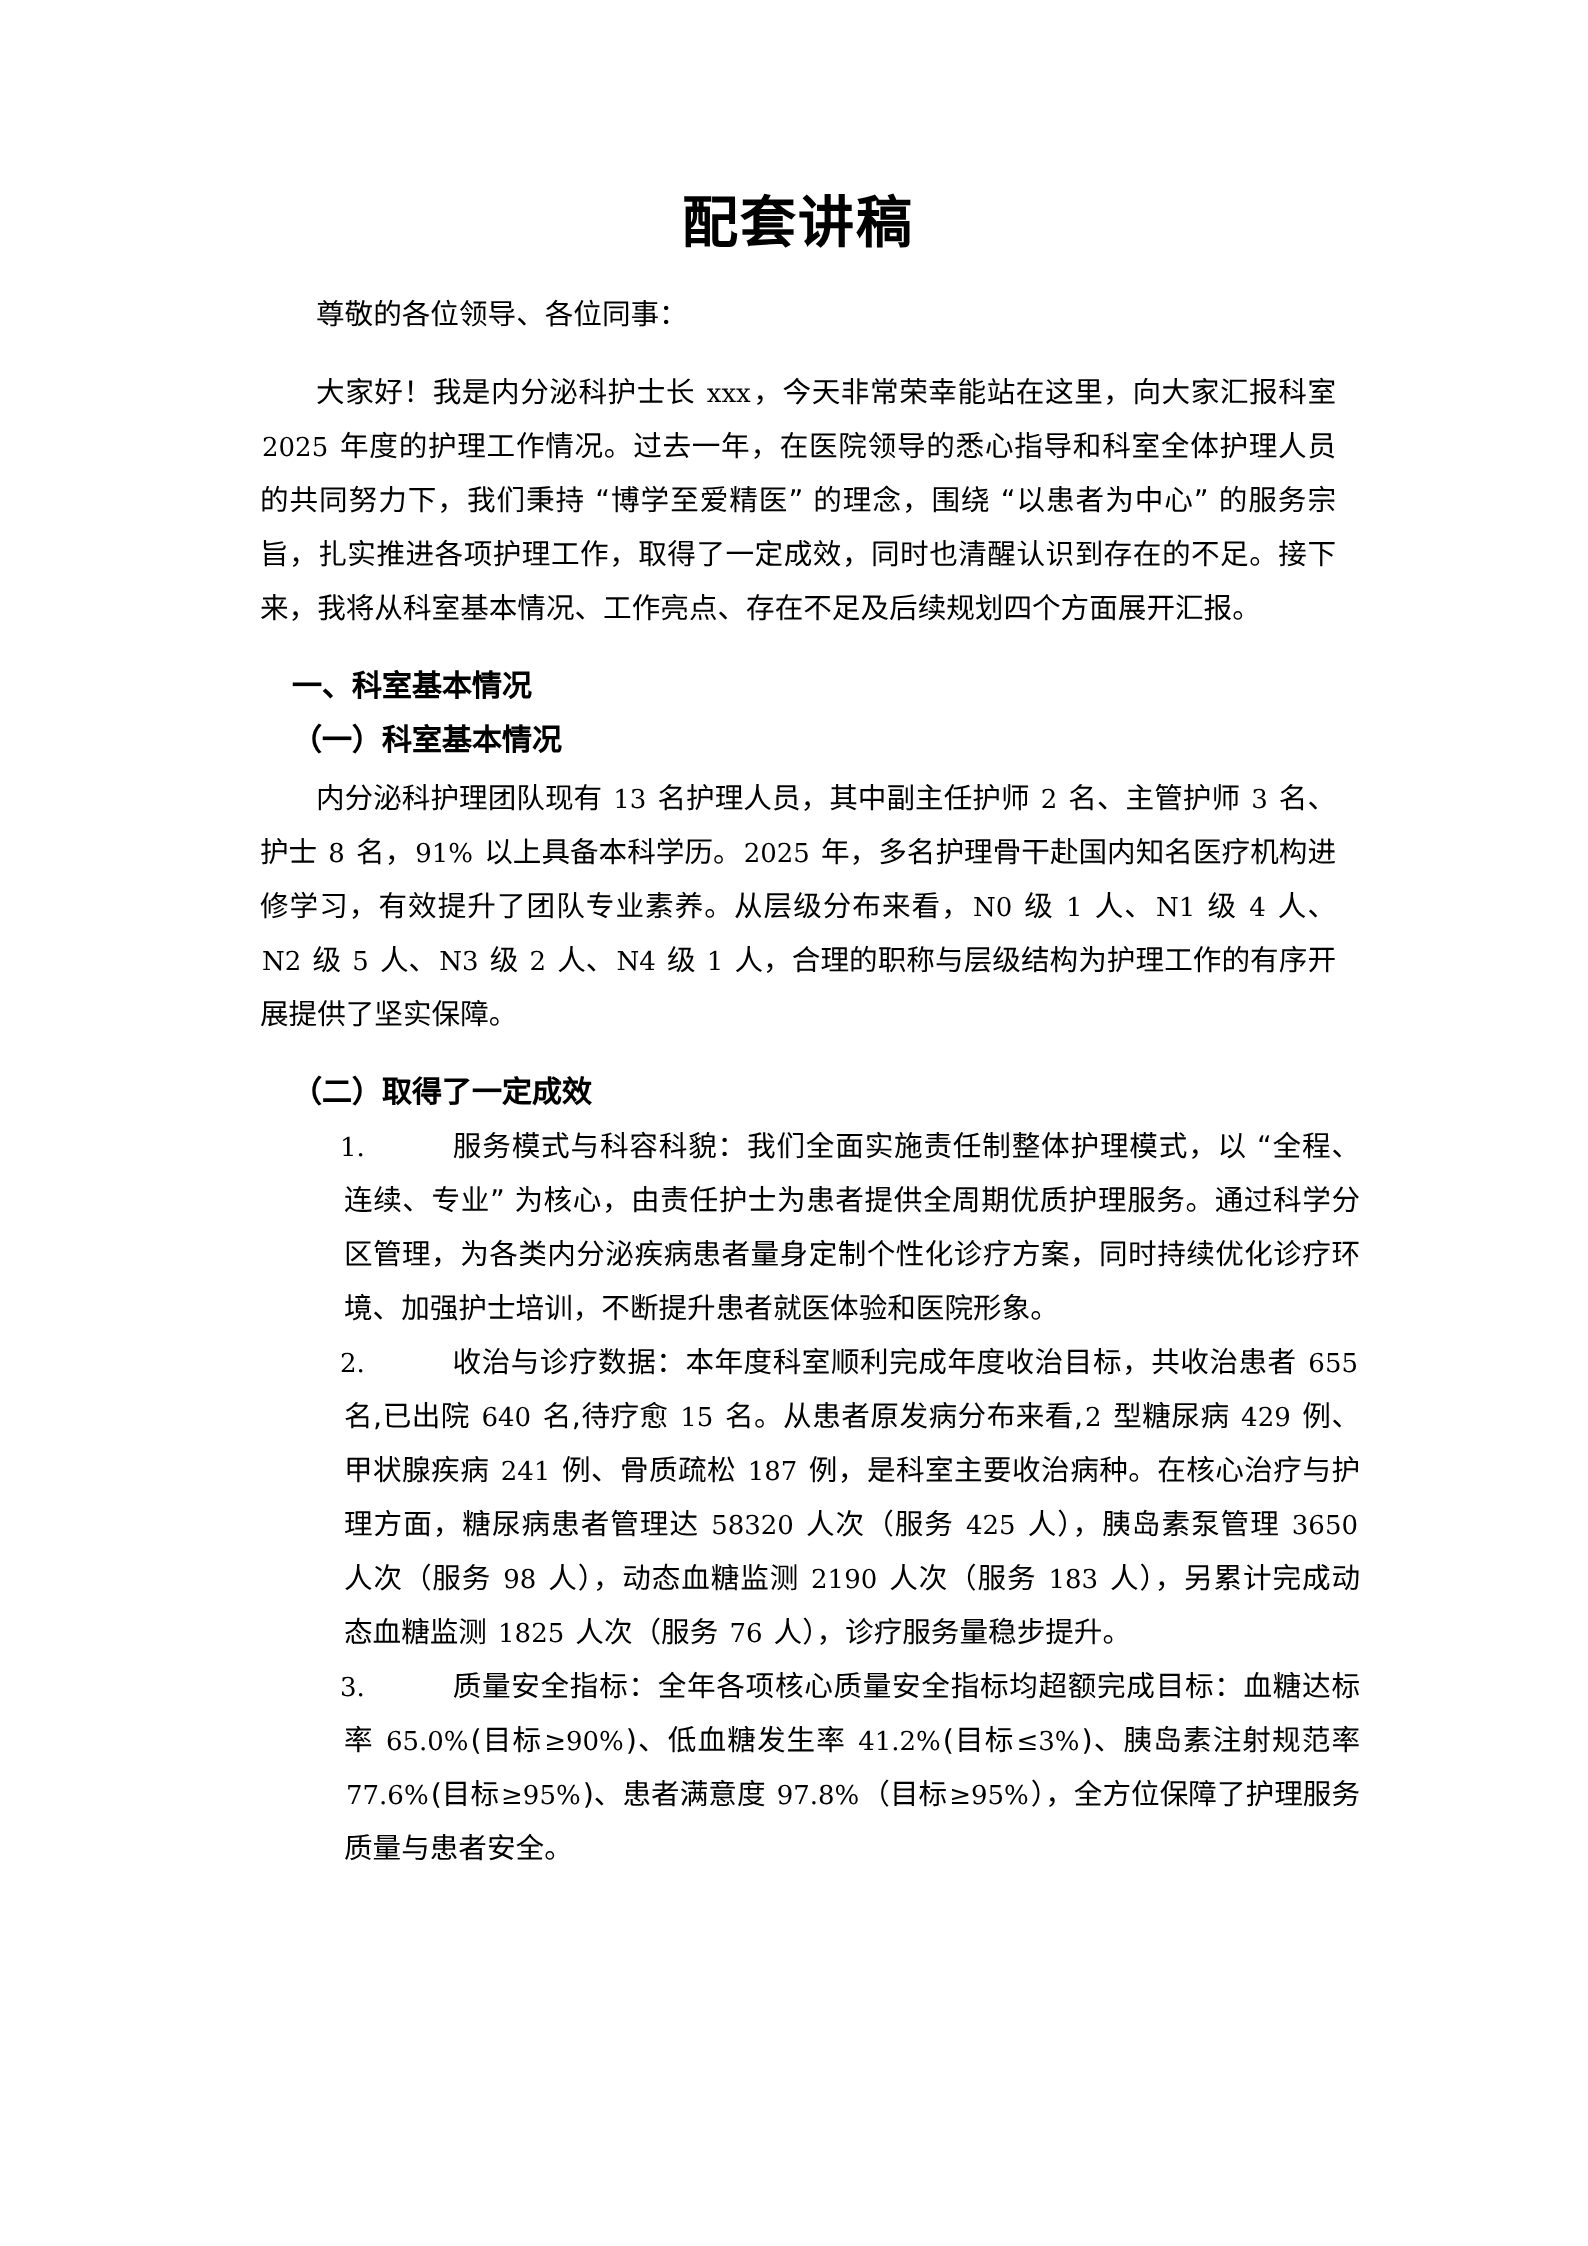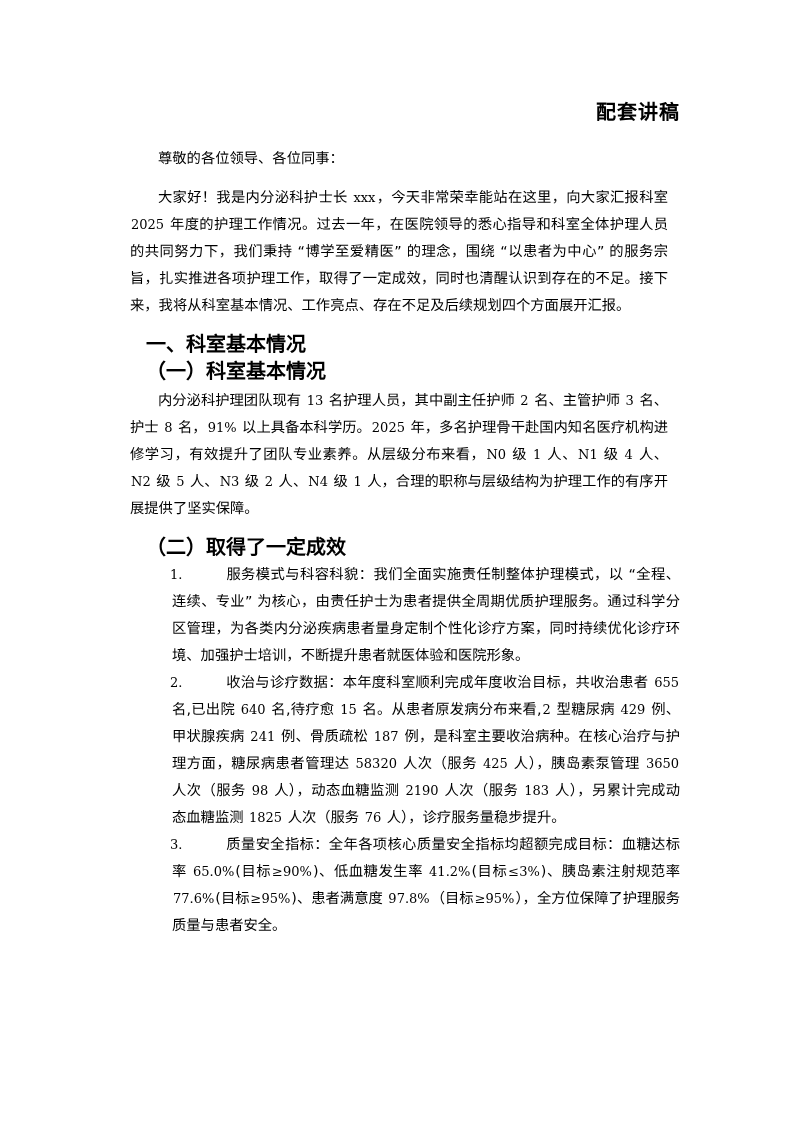--- a/index.html
+++ b/index.html
@@ -30,23 +30,23 @@
   .content {
     position: absolute;
     left: 118px;
     top: 0;
     width: 562px;
   }
 
   
   .doc-title {
     font-family: "DejaVu Sans", "Liberation Sans", sans-serif;
-    font-size: 20px;
+    font-size: 28px;
     font-weight: bold;
-    text-align: right;
+    text-align: center;
     letter-spacing: 1px;
     margin: 0;
     padding-top: 97px;
     line-height: 30px;
   }
 
   
   .para {
     font-size: 14.3px;
     line-height: 27px;
@@ -60,25 +60,26 @@
     text-indent: 28px;
   }
   .para.intro {
     margin-top: 2px;
     text-indent: 28px;
   }
 
   
   .heading-1,
   .heading-2 {
-    font-size: 20px;
+    font-size: 15px;
     font-weight: bold;
     line-height: 27px;
     margin: 0;
     text-indent: 28px;
+    font-family: Liberation Mono, monospace;
   }
 
   
   .num-list {
     margin: 0;
     padding: 0;
     list-style: none;
   }
   .num-item {
     font-size: 14.3px;

